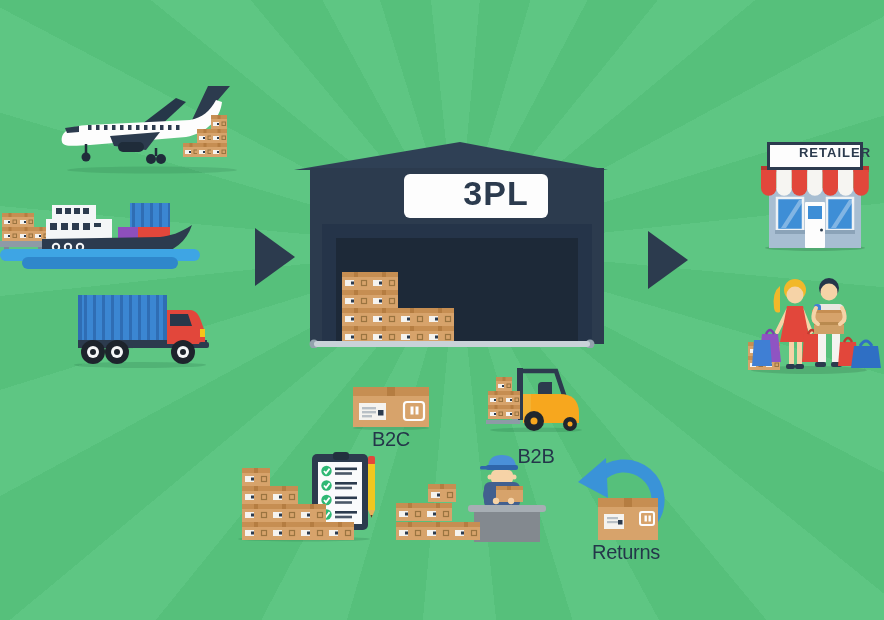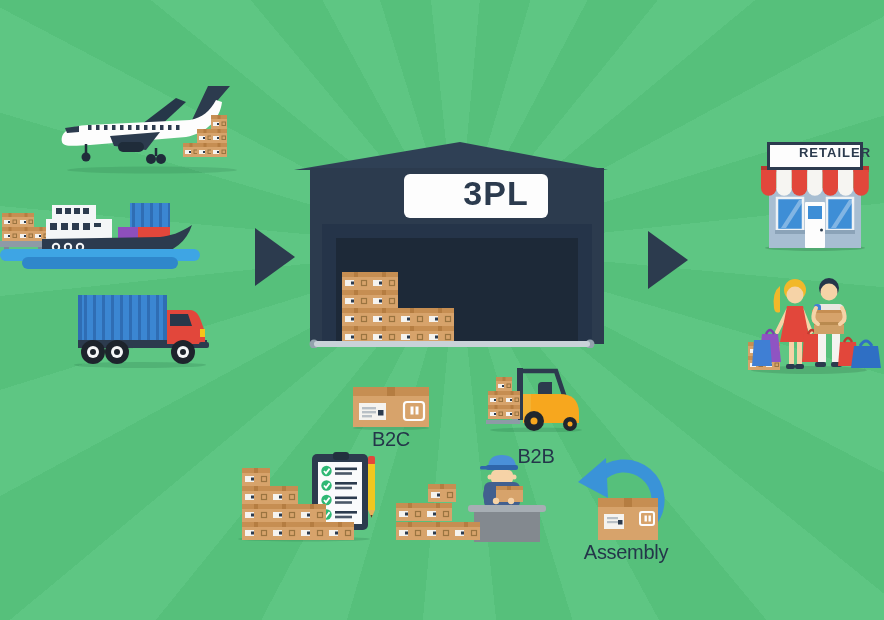--- a/index.html
+++ b/index.html
@@ -411,15 +411,15 @@
       <g fill="#b9c0c6">
         <rect x="29" y="67" width="11" height="2.2"></rect>
         <rect x="29" y="71" width="11" height="2.2"></rect>
       </g>
       <rect x="40" y="70" width="4.5" height="4.5" fill="#2c3b4e"></rect>
       <rect x="62" y="62" width="14" height="13" rx="2" fill="none" stroke="#fdfdfd" stroke-width="2"></rect>
       <rect x="66.5" y="65.5" width="2.4" height="6" fill="#fdfdfd"></rect>
       <rect x="70.5" y="65.5" width="2.4" height="6" fill="#fdfdfd"></rect>
     </g>
   </svg>
-  <div class="svc-label" style="left:626px;top:542px">Assembly</div>
+  <div class="svc-label" style="left:626px;top:542px">Returns</div>
 
 </div>
 
 </body></html>

